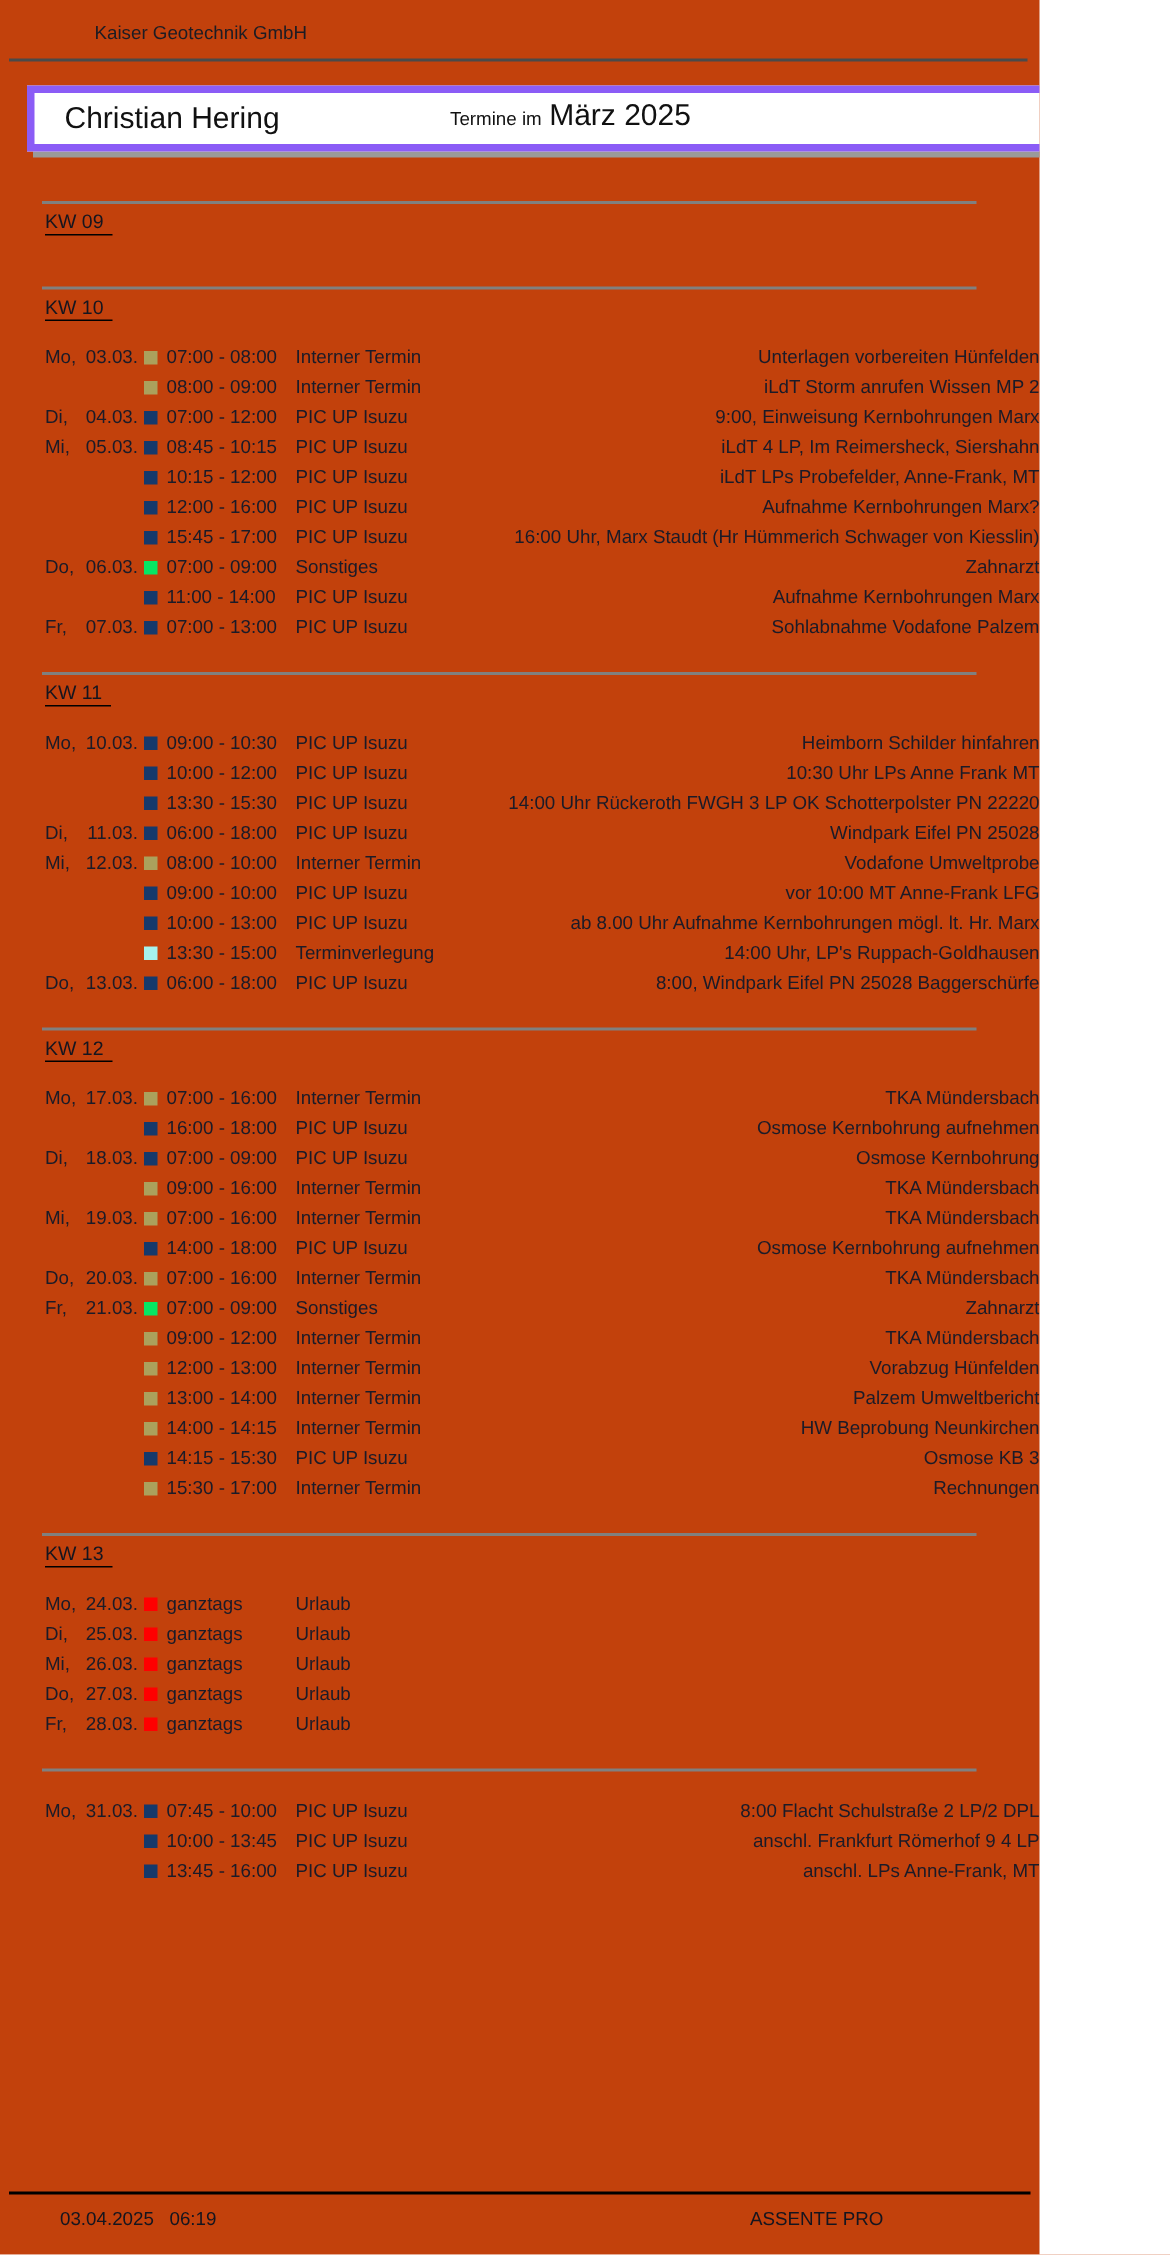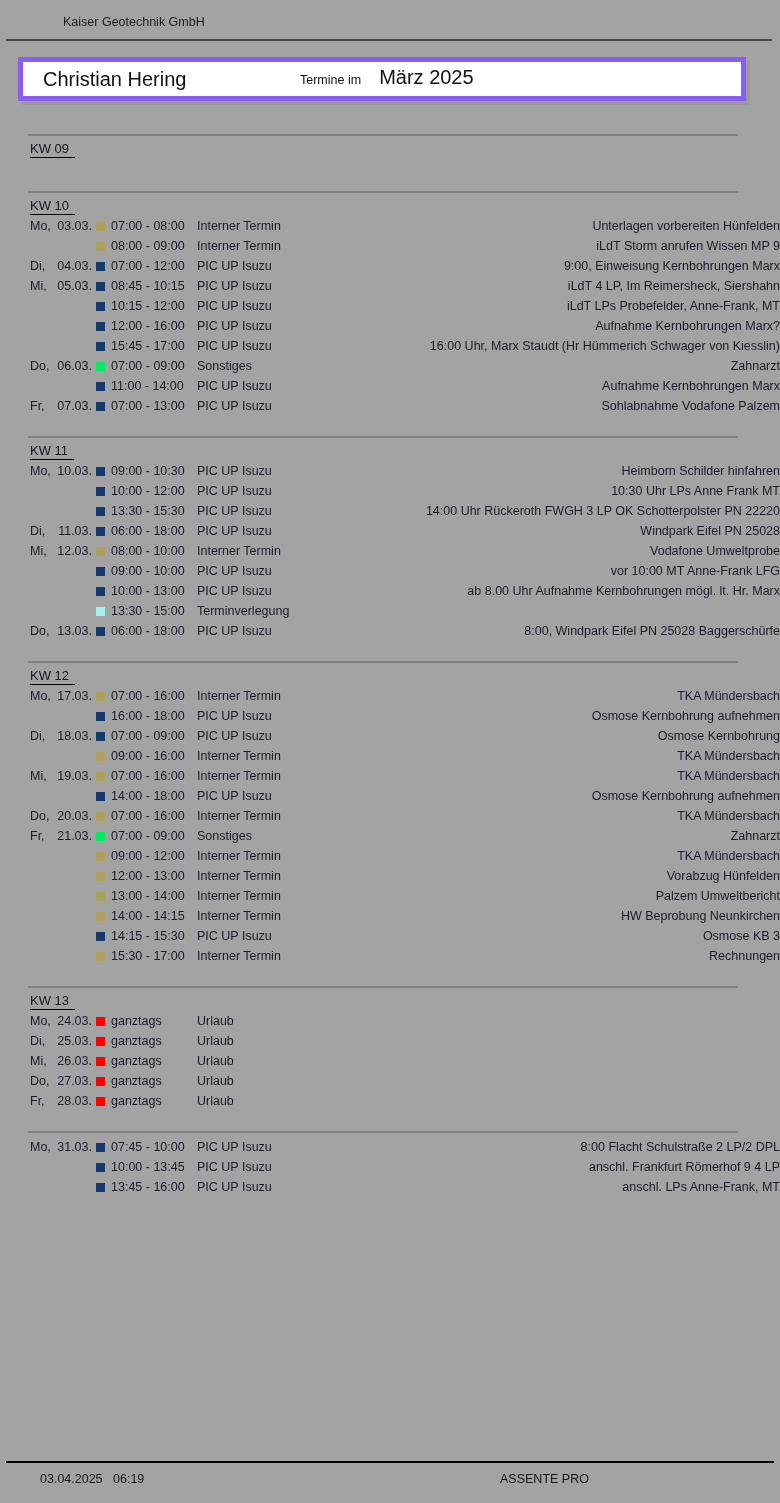--- a/index.html
+++ b/index.html
@@ -3,23 +3,23 @@
 <meta charset="utf-8">
 <style>
   html, body { margin: 0; padding: 0; background: #ffffff; }
   body {
     width: 780px;
     font-family: "Liberation Sans", sans-serif;
     color: #000000;
   }
   .page {
     position: relative;
-    width: 780px;
+    width: 693px;
     height: 1503px;
-    background: #a3a3a3;
+    background: #c2410c;
     overflow: hidden;
   }
   .company {
     padding: 15px 0 0 63px;
     font-size: 12.5px;
     height: 15px;
     color: #1c1c24;
   }
   .top-rule {
     margin: 9px 8px 0 6px;
@@ -40,37 +40,37 @@
     margin-left: 20px;
     font-size: 20px;
     color: #111111;
   }
   .box-title {
     position: absolute;
     left: 277px;
     bottom: 7px;
   }
   .title-prefix { font-size: 12.5px; color: #111111; }
-  .title-month  { font-size: 20px;  color: #111111; margin-left: 18px; }
+  .title-month  { font-size: 20px;  color: #111111; margin-left: 5px; }
   .sections { margin-top: 33px; }
   .section { margin-bottom: 20px; }
   .rule {
     margin-left: 28px;
     margin-right: 42px;
     border-top: 2px solid #808080;
   }
   .kw { margin: 3px 0 0 30px; height: 16px; text-decoration: underline; }
   .kw-label {
     display: inline-block;
     font-size: 13px;
     color: #15151f;
     border-bottom: 1px solid #000000;
     padding: 0 6px 1px 0;
   }
-  .entries { margin-top: 4px; }
+  .entries { margin-top: 16px; }
   .entries.empty { margin-top: 0; height: 16px; }
   .row {
     display: flex;
     align-items: center;
     height: 20px;
     margin-left: 30px;
     font-size: 12.5px;
     color: #1b1b28;
     white-space: nowrap;
   }
@@ -142,21 +142,21 @@
     <span class="c-cat">Interner Termin</span>
     <span class="c-desc">Unterlagen vorbereiten Hünfelden</span>
   </div>
 
   <div class="row">
     <span class="c-day"></span>
     <span class="c-date"></span>
     <span class="c-sq" style="background: rgb(171, 161, 92);"></span>
     <span class="c-time">08:00 - 09:00</span>
     <span class="c-cat">Interner Termin</span>
-    <span class="c-desc">iLdT Storm anrufen Wissen MP 9</span>
+    <span class="c-desc">iLdT Storm anrufen Wissen MP 2</span>
   </div>
 
   <div class="row">
     <span class="c-day">Di,</span>
     <span class="c-date">04.03.</span>
     <span class="c-sq" style="background: rgb(22, 57, 107);"></span>
     <span class="c-time">07:00 - 12:00</span>
     <span class="c-cat">PIC UP Isuzu</span>
     <span class="c-desc">9:00, Einweisung Kernbohrungen Marx</span>
   </div>
@@ -294,20 +294,21 @@
     <span class="c-cat">PIC UP Isuzu</span>
     <span class="c-desc">ab 8.00 Uhr Aufnahme Kernbohrungen mögl. lt. Hr. Marx</span>
   </div>
 
   <div class="row">
     <span class="c-day"></span>
     <span class="c-date"></span>
     <span class="c-sq" style="background: rgb(166, 242, 238);"></span>
     <span class="c-time">13:30 - 15:00</span>
     <span class="c-cat">Terminverlegung</span>
+    <span class="c-desc">14:00 Uhr, LP's Ruppach-Goldhausen</span>
   </div>
 
   <div class="row">
     <span class="c-day">Do,</span>
     <span class="c-date">13.03.</span>
     <span class="c-sq" style="background: rgb(22, 57, 107);"></span>
     <span class="c-time">06:00 - 18:00</span>
     <span class="c-cat">PIC UP Isuzu</span>
     <span class="c-desc">8:00, Windpark Eifel PN 25028 Baggerschürfe</span>
   </div>

